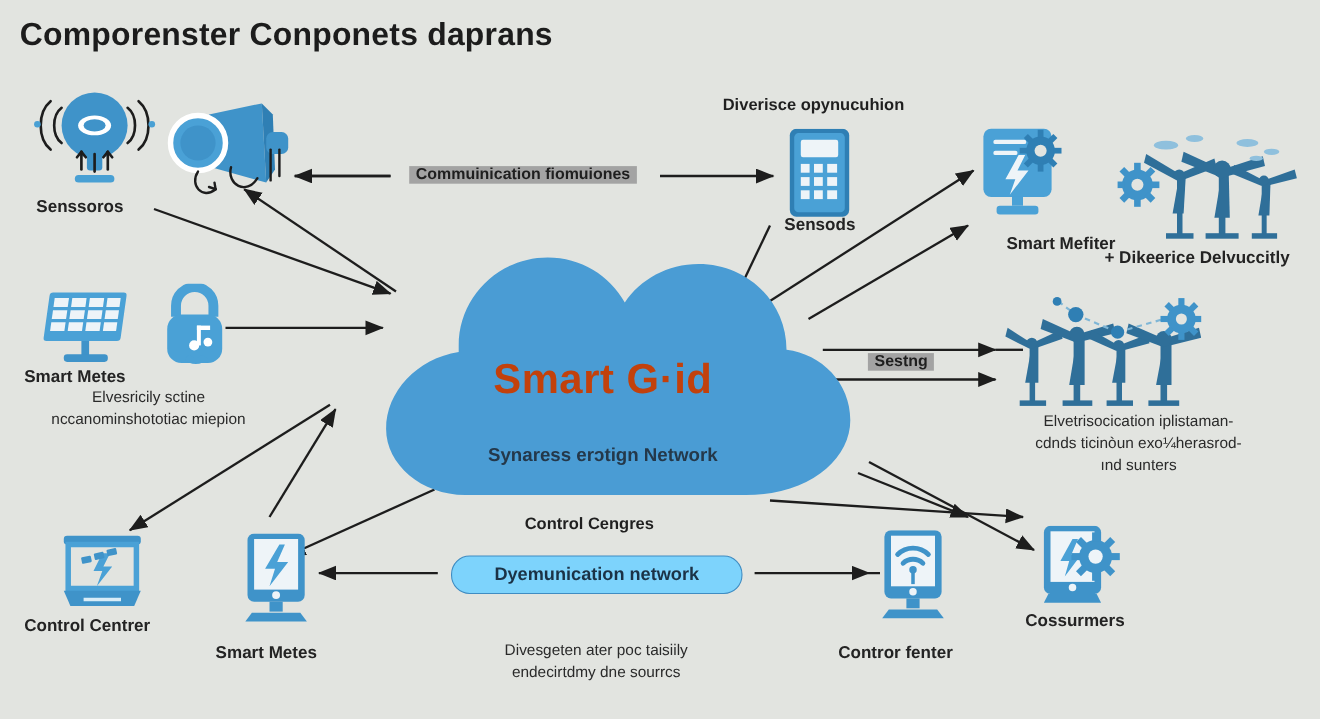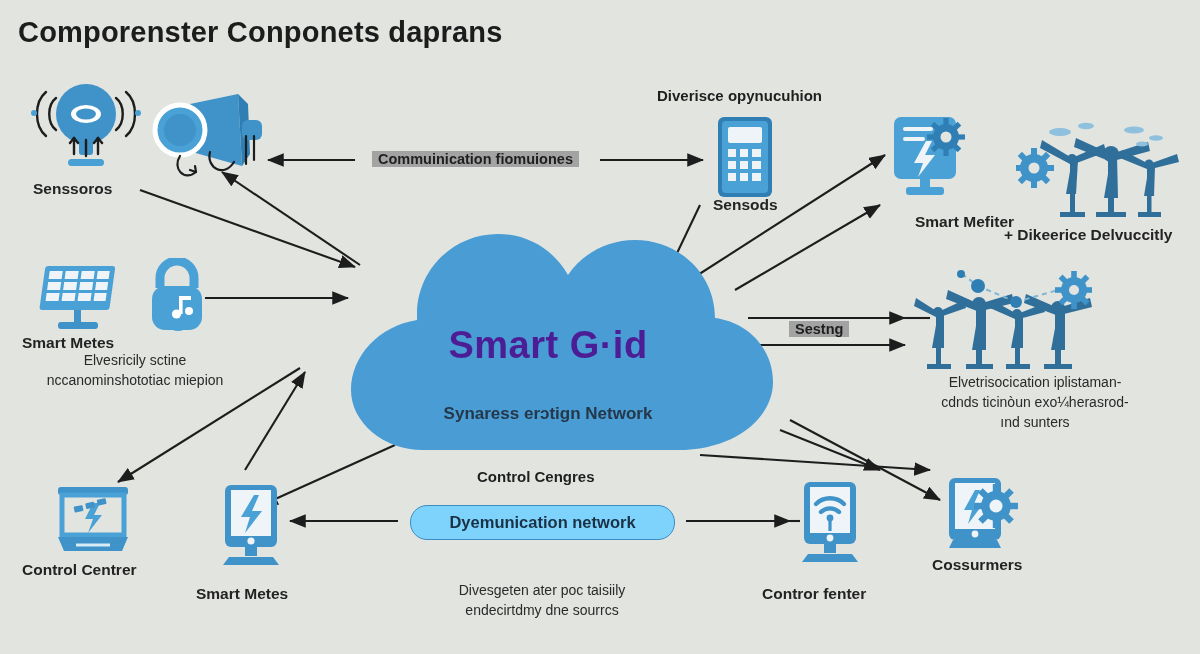--- a/index.html
+++ b/index.html
@@ -69,21 +69,21 @@
     height: 228px;
   }
   #cloud-svg { display: block; width: 490px; height: 228px; }
   #cloud-title {
     position: absolute;
     left: 0; right: 0;
     top: 102px;
     text-align: center;
     font-size: 38px;
     font-weight: bold;
-    color: #4c1d95;
+    color: #c2410c;
     letter-spacing: 0.5px;
   }
   #cloud-sub {
     position: absolute;
     left: 0; right: 0;
     top: 182px;
     text-align: center;
     font-size: 17px;
     font-weight: bold;
     color: #24384a;

